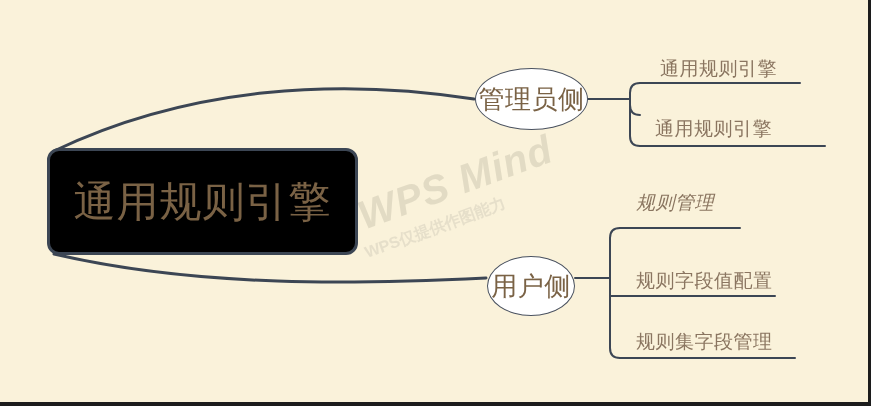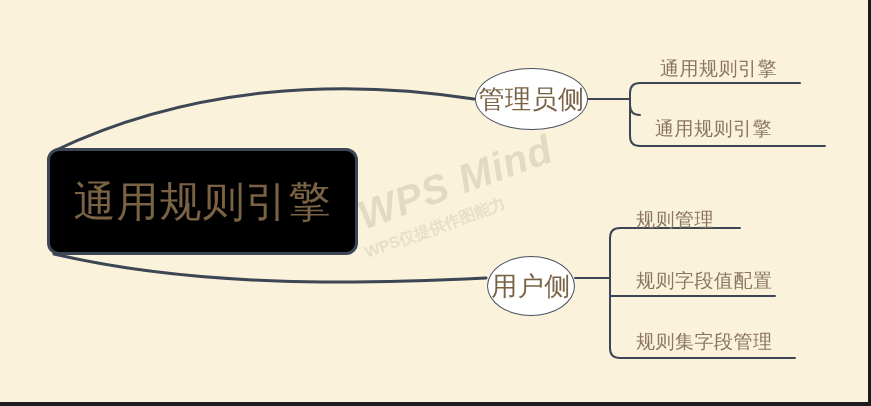--- a/index.html
+++ b/index.html
@@ -110,21 +110,21 @@
   
   .leaf {
     position: absolute;
     font-size: 19px;
     color: #8a7560;
     white-space: nowrap;
     letter-spacing: 0.5px;
   }
   #leaf-0 { left: 660px; top: 56px; }
   #leaf-1 { left: 655px; top: 116px; }
-  #leaf-2 { left: 636px; top: 207px; }
+  #leaf-2 { left: 636px; top: 190px; font-style: italic; }
   #leaf-3 { left: 636px; top: 268px; }
   #leaf-4 { left: 636px; top: 329px; }
 </style>
 </head>
 <body>
 
 <div id="canvas">
 
   <div id="watermark">
     <div class="wm-main">WPS Mind</div>

